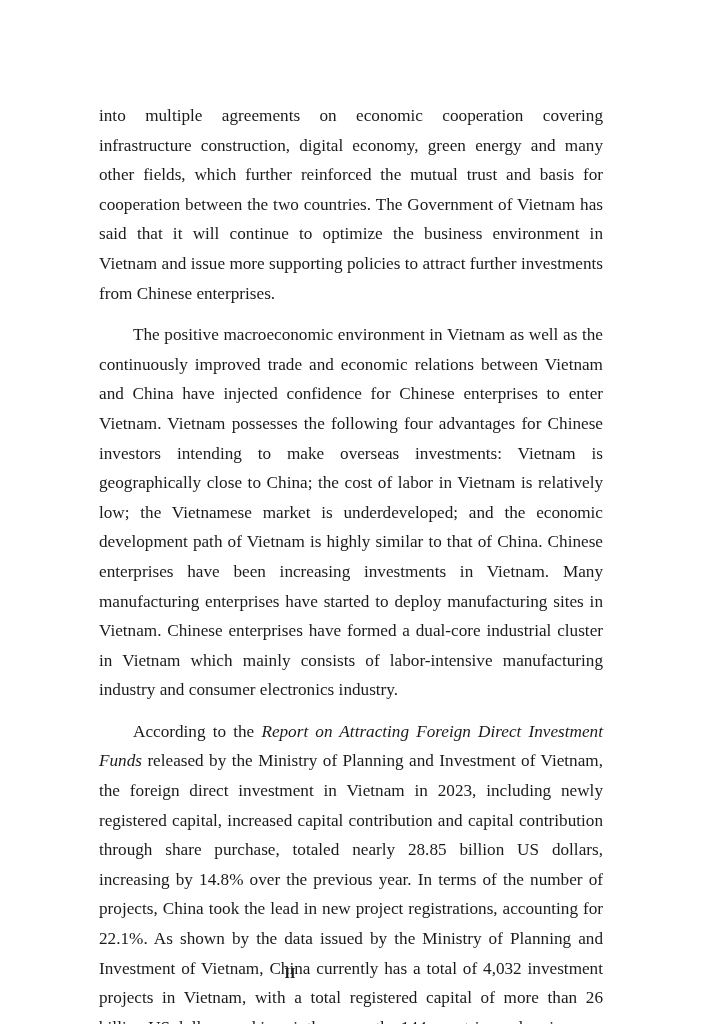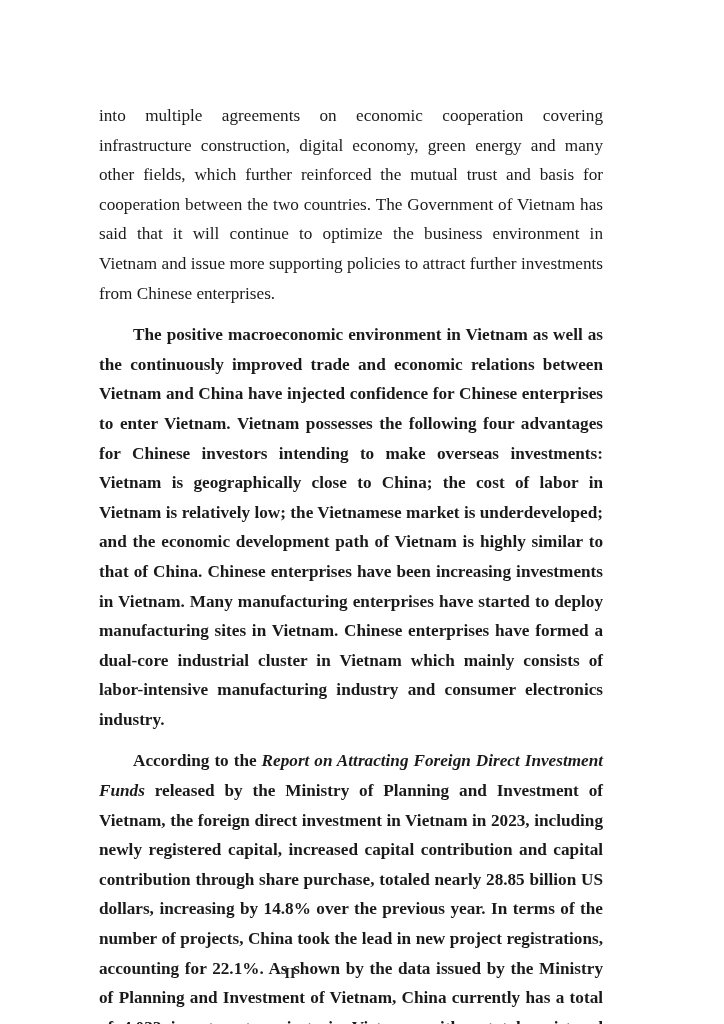--- a/index.html
+++ b/index.html
@@ -31,21 +31,20 @@
       line-height: 29.6px;
       color: #1a1a1a;
       text-align: justify;
     }
     .para {
       margin: 12px;
       padding: 0;
     }
     .para.indent {
       text-indent: 34px;
-      font-weight: bold;
     }
     .para em {
       font-style: italic;
     }
     .page-number {
       position: absolute;
       left: 0;
       width: 580px;
       top: 966px;
       text-align: center;

